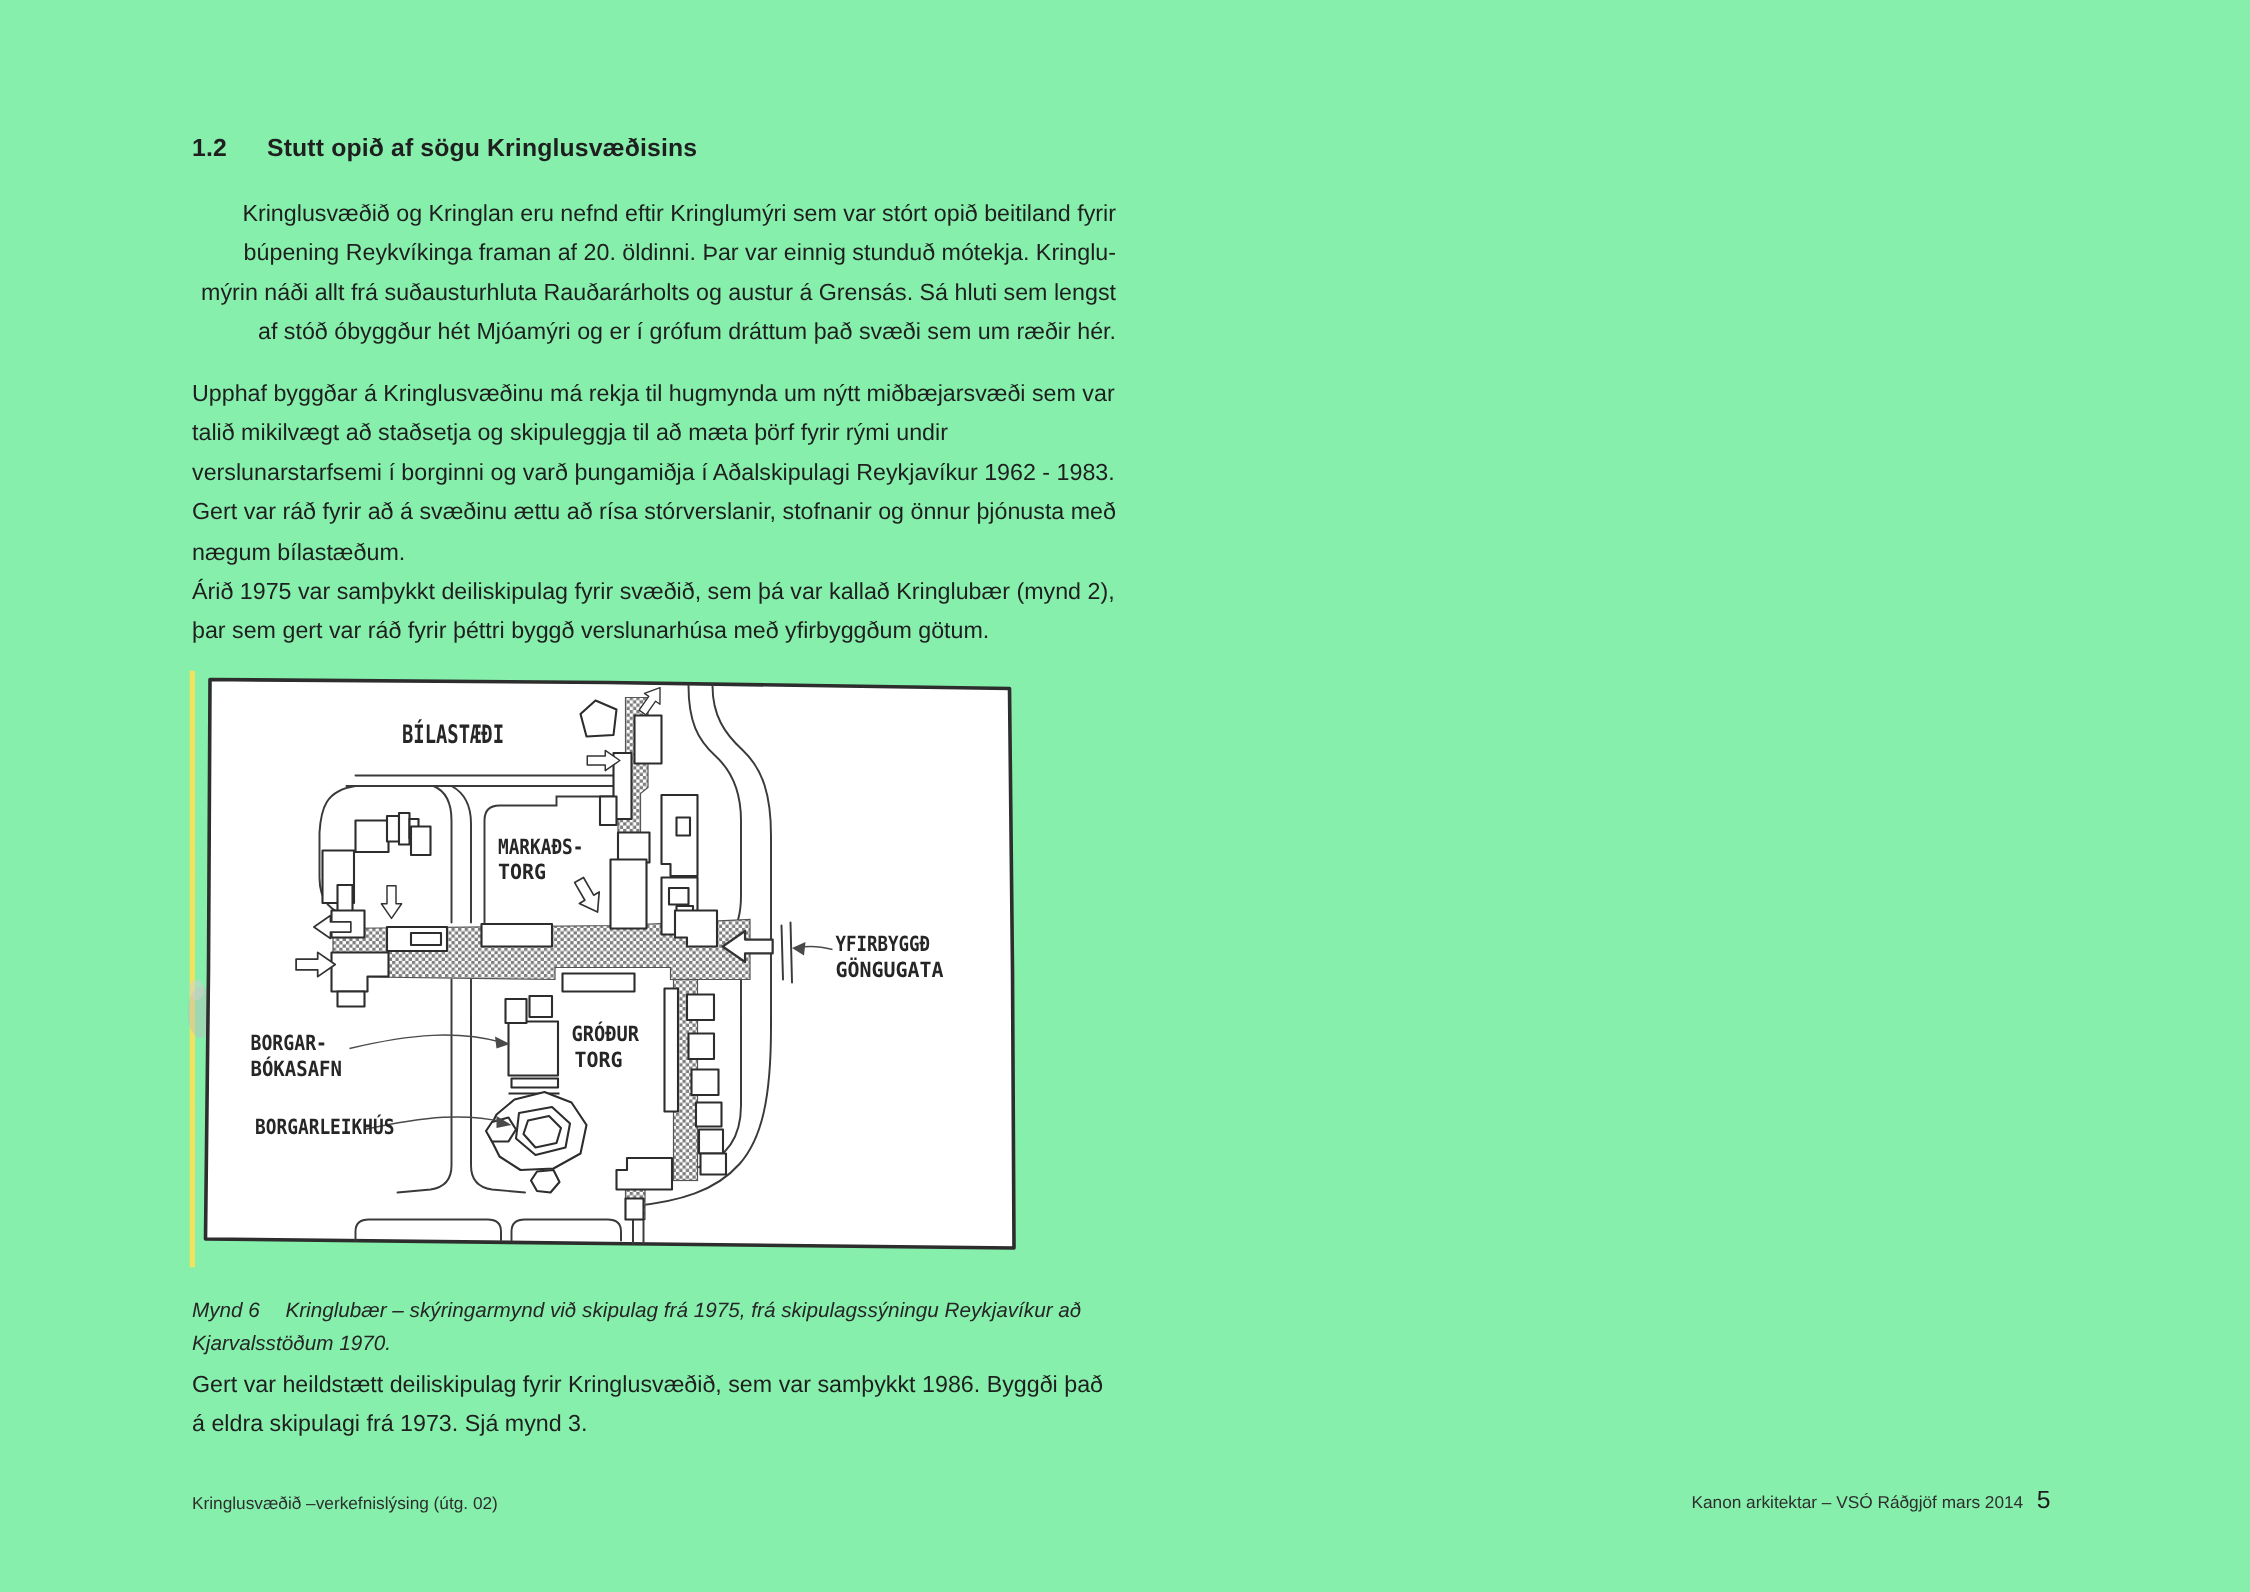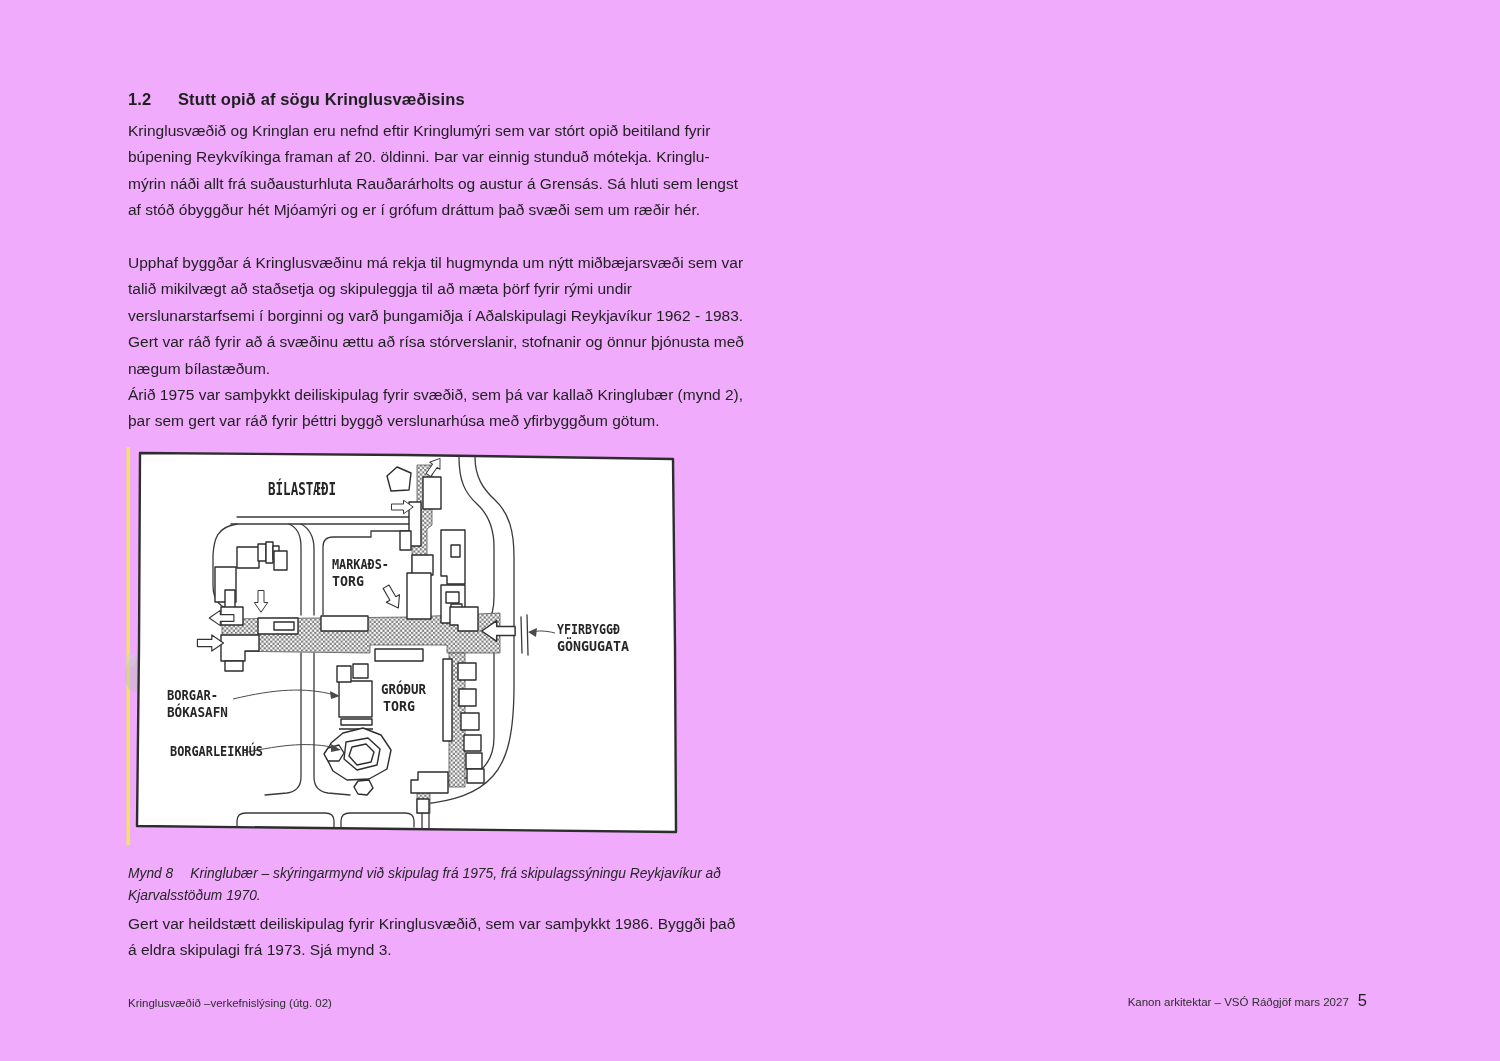--- a/index.html
+++ b/index.html
@@ -1,29 +1,29 @@
 <!DOCTYPE html>
 <html><head>
 <meta charset="utf-8">
 <style>
   html,body { margin:0; padding:0; background:#ffffff; }
   .page {
-    position:relative; width:1500px; height:1061px; background:#f0abfc;
+    position:relative; width:1500px; height:1061px; background:#86efac;
     font-family:"Liberation Sans", sans-serif; color:#1f1f1f; overflow:hidden;
   }
   .heading {
     position:absolute; left:128px; top:90px; display:flex;
     font-weight:bold; font-size:16.5px; letter-spacing:0.1px;
   }
   .heading .num { width:50px; flex:0 0 50px; }
   .para {
     position:absolute; left:128px; width:616px;
     font-size:15.5px; line-height:26.5px;
   }
-  #p1 { top:102px; }
+  #p1 { top:114px;text-align:right; }
   #p2 { top:234px; }
   #p3 { top:366px; }
   .figure-wrap { position:absolute; left:125px; top:447px; width:570px; height:398px; }
   .caption {
     position:absolute; left:128px; top:849px; width:616px;
     font-style:italic; font-size:13.8px; line-height:22.5px; color:#262626;
   }
   .caption .cap-label { margin-right:17px; }
   #p4 { top:895px; }
   .footer-left {
@@ -175,24 +175,24 @@
         <text class="map-label" x="256" y="247" font-size="14" textLength="45" lengthAdjust="spacingAndGlyphs">GRÓÐUR</text>
         <text class="map-label" x="258" y="264" font-size="14" textLength="32" lengthAdjust="spacingAndGlyphs">TORG</text>
         <text class="map-label" x="42" y="253" font-size="14" textLength="51" lengthAdjust="spacingAndGlyphs">BORGAR-</text>
         <text class="map-label" x="42" y="270" font-size="14" textLength="61" lengthAdjust="spacingAndGlyphs">BÓKASAFN</text>
         <text class="map-label" x="45" y="309" font-size="14" textLength="93" lengthAdjust="spacingAndGlyphs">BORGARLEIKHÚS</text>
       </g>
     </svg>
   </div>
 
   <p class="caption">
-    <span class="cap-label">Mynd 8</span><span>Kringlubær – skýringarmynd við skipulag frá 1975, frá skipulagssýningu Reykjavíkur að Kjarvalsstöðum 1970.</span>
+    <span class="cap-label">Mynd 6</span><span>Kringlubær – skýringarmynd við skipulag frá 1975, frá skipulagssýningu Reykjavíkur að Kjarvalsstöðum 1970.</span>
   </p>
 
   <p class="para" id="p4">Gert var heildstætt deiliskipulag fyrir Kringlusvæðið, sem var samþykkt 1986. Byggði það á eldra skipulagi frá 1973. Sjá mynd 3.</p>
 
   <div class="footer-left">Kringlusvæðið –verkefnislýsing (útg. 02)</div>
   <div class="footer-right">
-    <span>Kanon arkitektar – VSÓ Ráðgjöf mars 2027</span>
+    <span>Kanon arkitektar – VSÓ Ráðgjöf mars 2014</span>
     <span class="page-num">5</span>
   </div>
 
 </div>
 
 </body></html>

